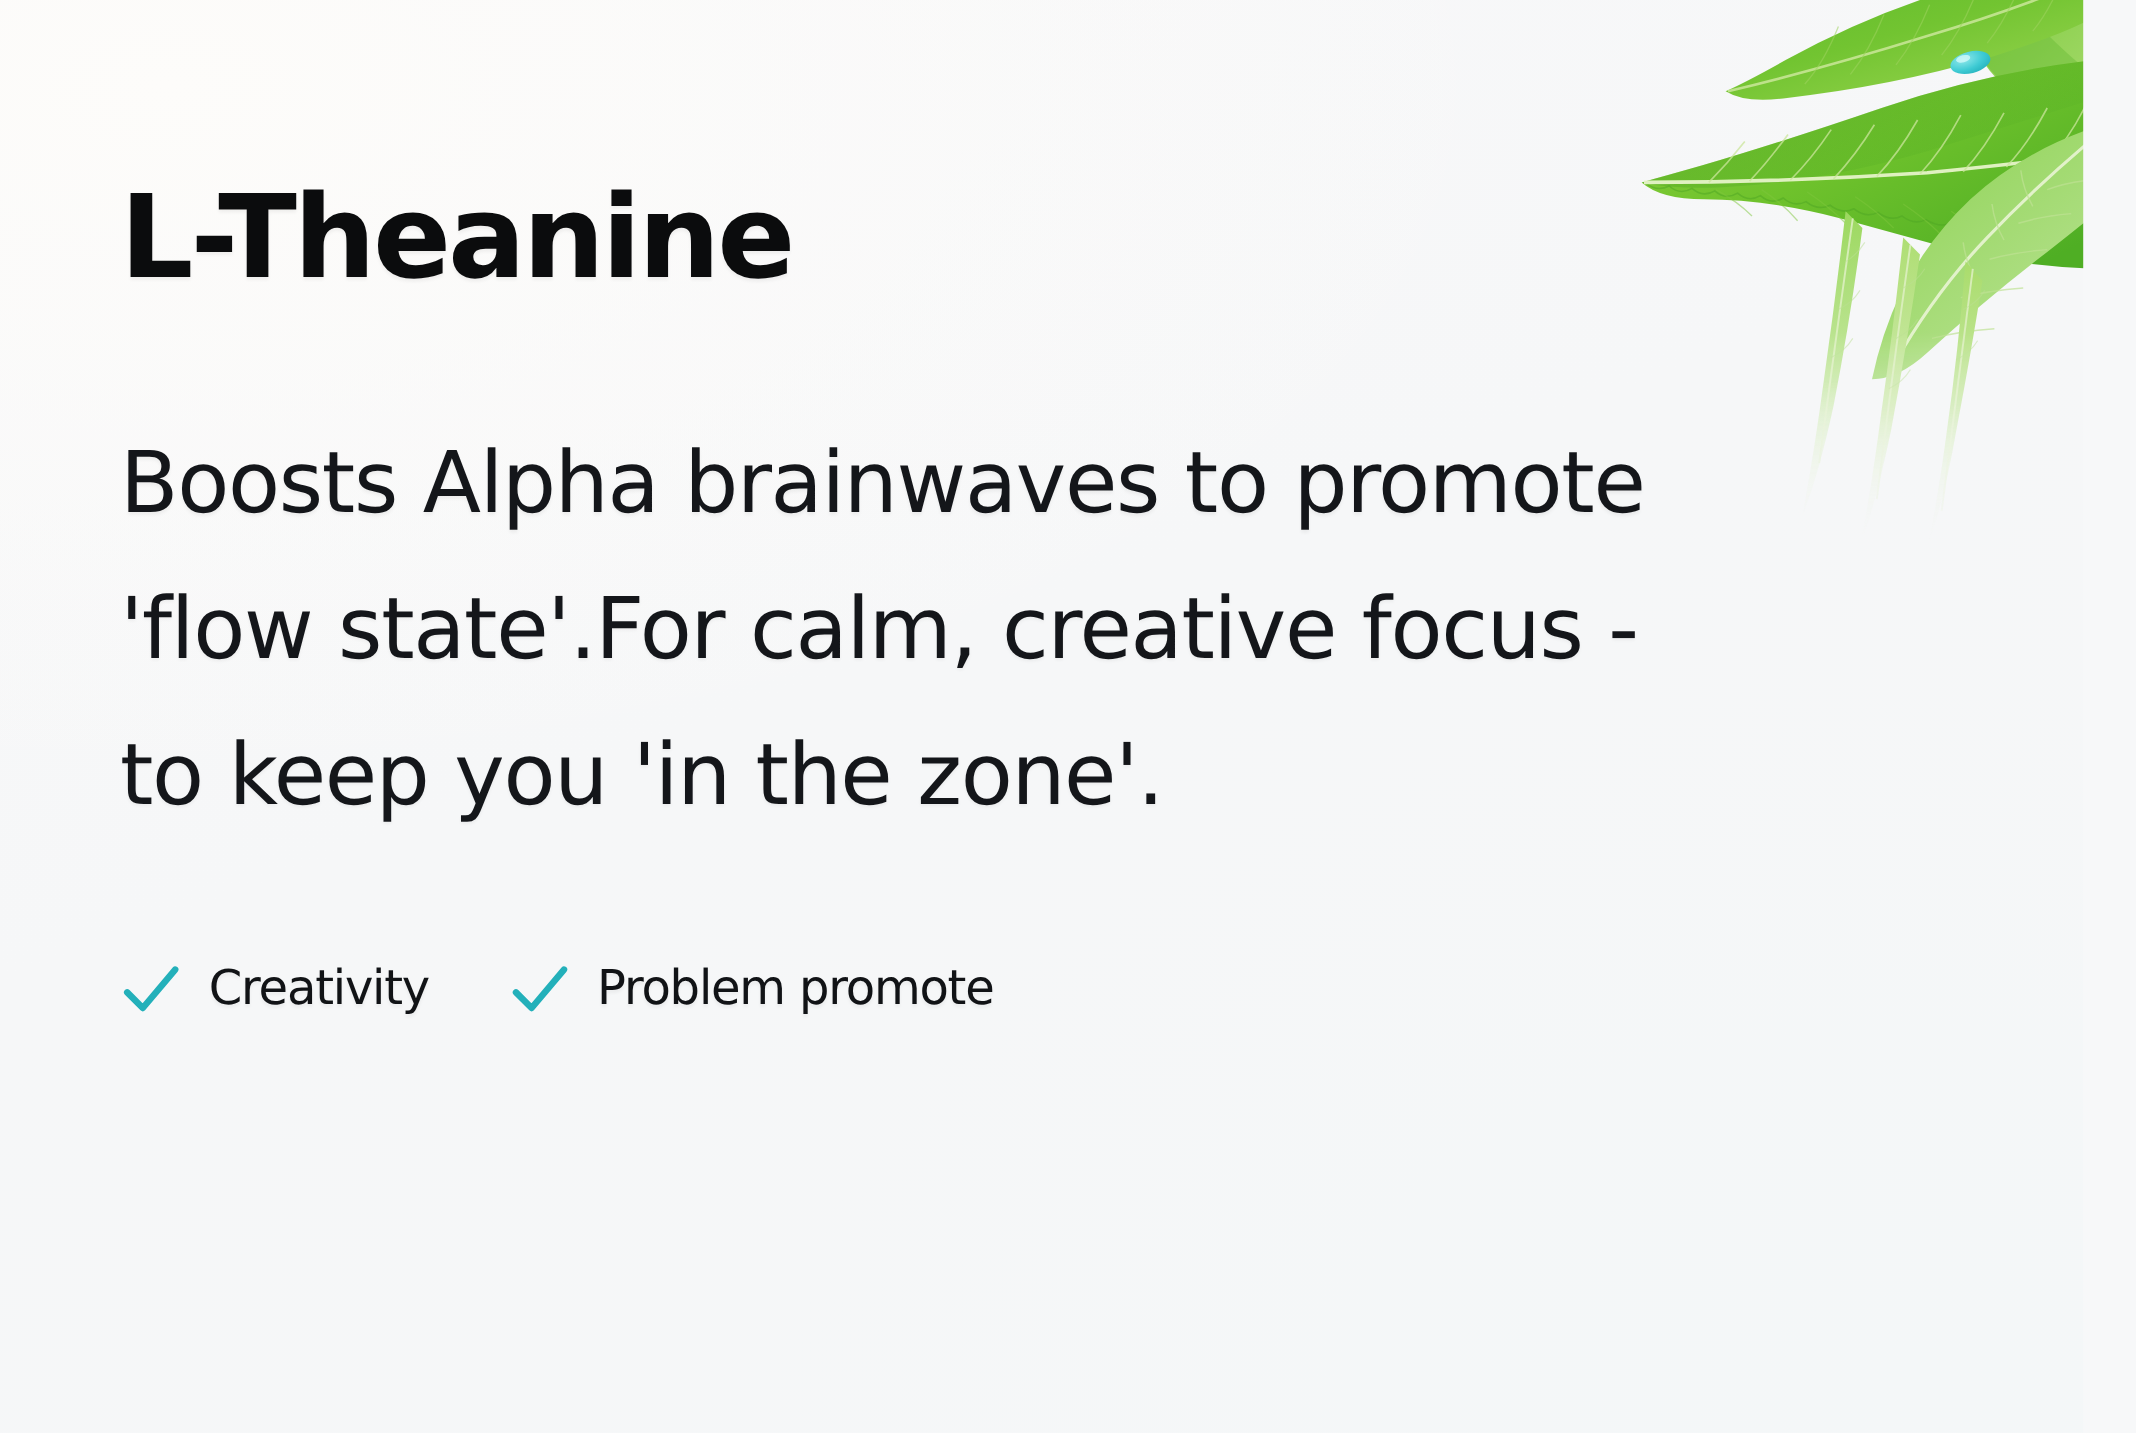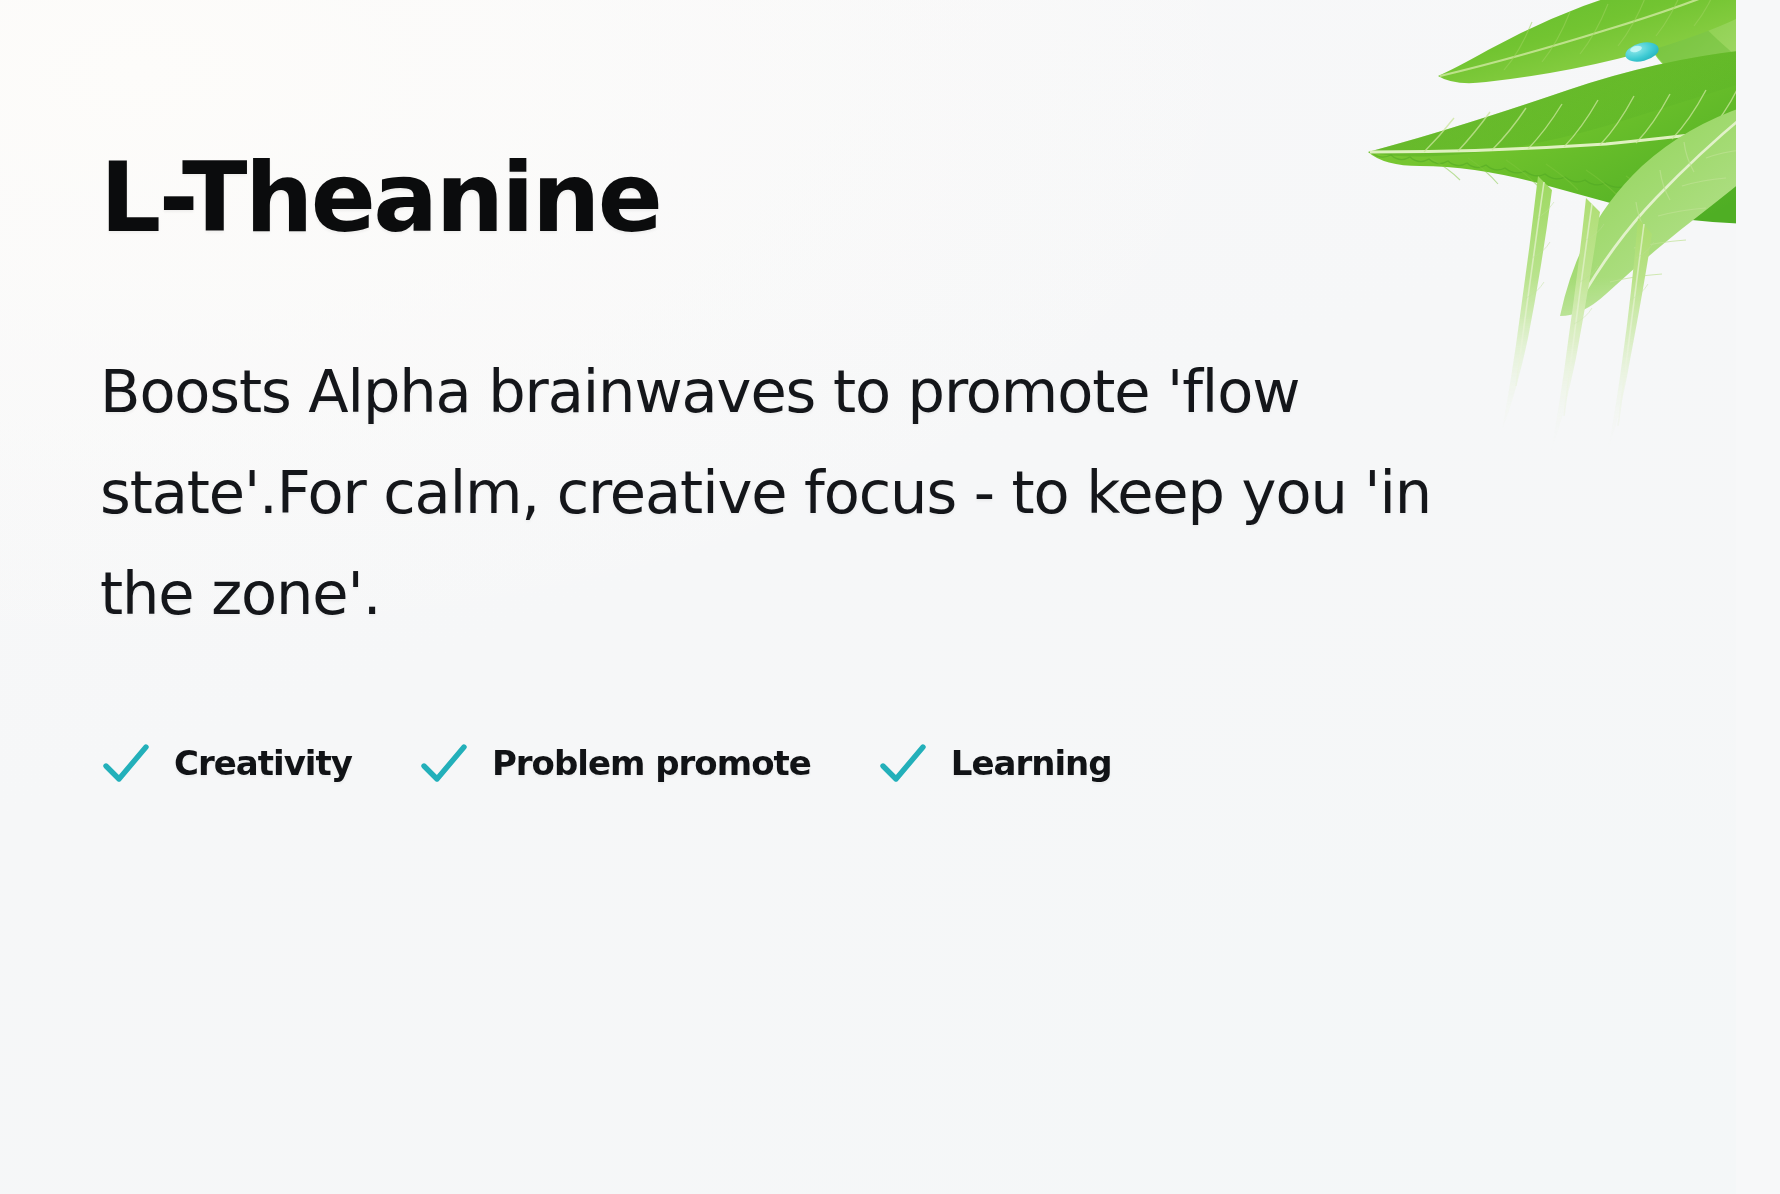--- a/index.html
+++ b/index.html
@@ -54,21 +54,21 @@
     color: #0b0c0d;
     margin: 0;
     text-shadow: 0 2px 3px rgba(0,0,0,0.05);
   }
 
   #description {
     margin: 0;
     padding-top: 96px;
     width: 1345px;
     font-family: "DejaVu Sans", sans-serif;
-    font-size: 59px;
+    font-size: 71px;
     font-weight: normal;
     line-height: 1.71;
     letter-spacing: -1.1px;
     color: #14161a;
     text-shadow: 0 2px 3px rgba(0,0,0,0.05);
   }
 
   #benefits {
     display: flex;
     align-items: center;
@@ -83,22 +83,22 @@
   }
   .check-icon {
     display: inline-block;
     width: 52px;
     height: 52px;
     flex: 0 0 auto;
   }
   .check-icon svg { display: block; width: 100%; height: 100%; }
   .benefit-label {
     font-family: "DejaVu Sans", sans-serif;
-    font-size: 34px;
-    font-weight: bold;
+    font-size: 40px;
+    font-weight: normal;
     letter-spacing: -1px;
     color: #111316;
     text-shadow: 0 2px 3px rgba(0,0,0,0.05);
   }
 </style>
 </head>
 <body>
 
 <div id="card">
 
@@ -269,24 +269,16 @@
 
       <div class="benefit">
         <span class="check-icon">
           <svg viewBox="0 0 52 52" xmlns="http://www.w3.org/2000/svg" aria-hidden="true">
             <path d="M6 29 L19 42 L46 10" fill="none" stroke="#23b0ba" stroke-width="5.4" stroke-linecap="round" stroke-linejoin="round"></path>
           </svg>
         </span>
         <span class="benefit-label">Problem promote</span>
       </div>
 
-      <div class="benefit">
-        <span class="check-icon">
-          <svg viewBox="0 0 52 52" xmlns="http://www.w3.org/2000/svg" aria-hidden="true">
-            <path d="M6 29 L19 42 L46 10" fill="none" stroke="#23b0ba" stroke-width="5.4" stroke-linecap="round" stroke-linejoin="round"></path>
-          </svg>
-        </span>
-        <span class="benefit-label">Learning</span>
-      </div>
 
     </div>
   </div>
 </div>
 
 </body></html>

